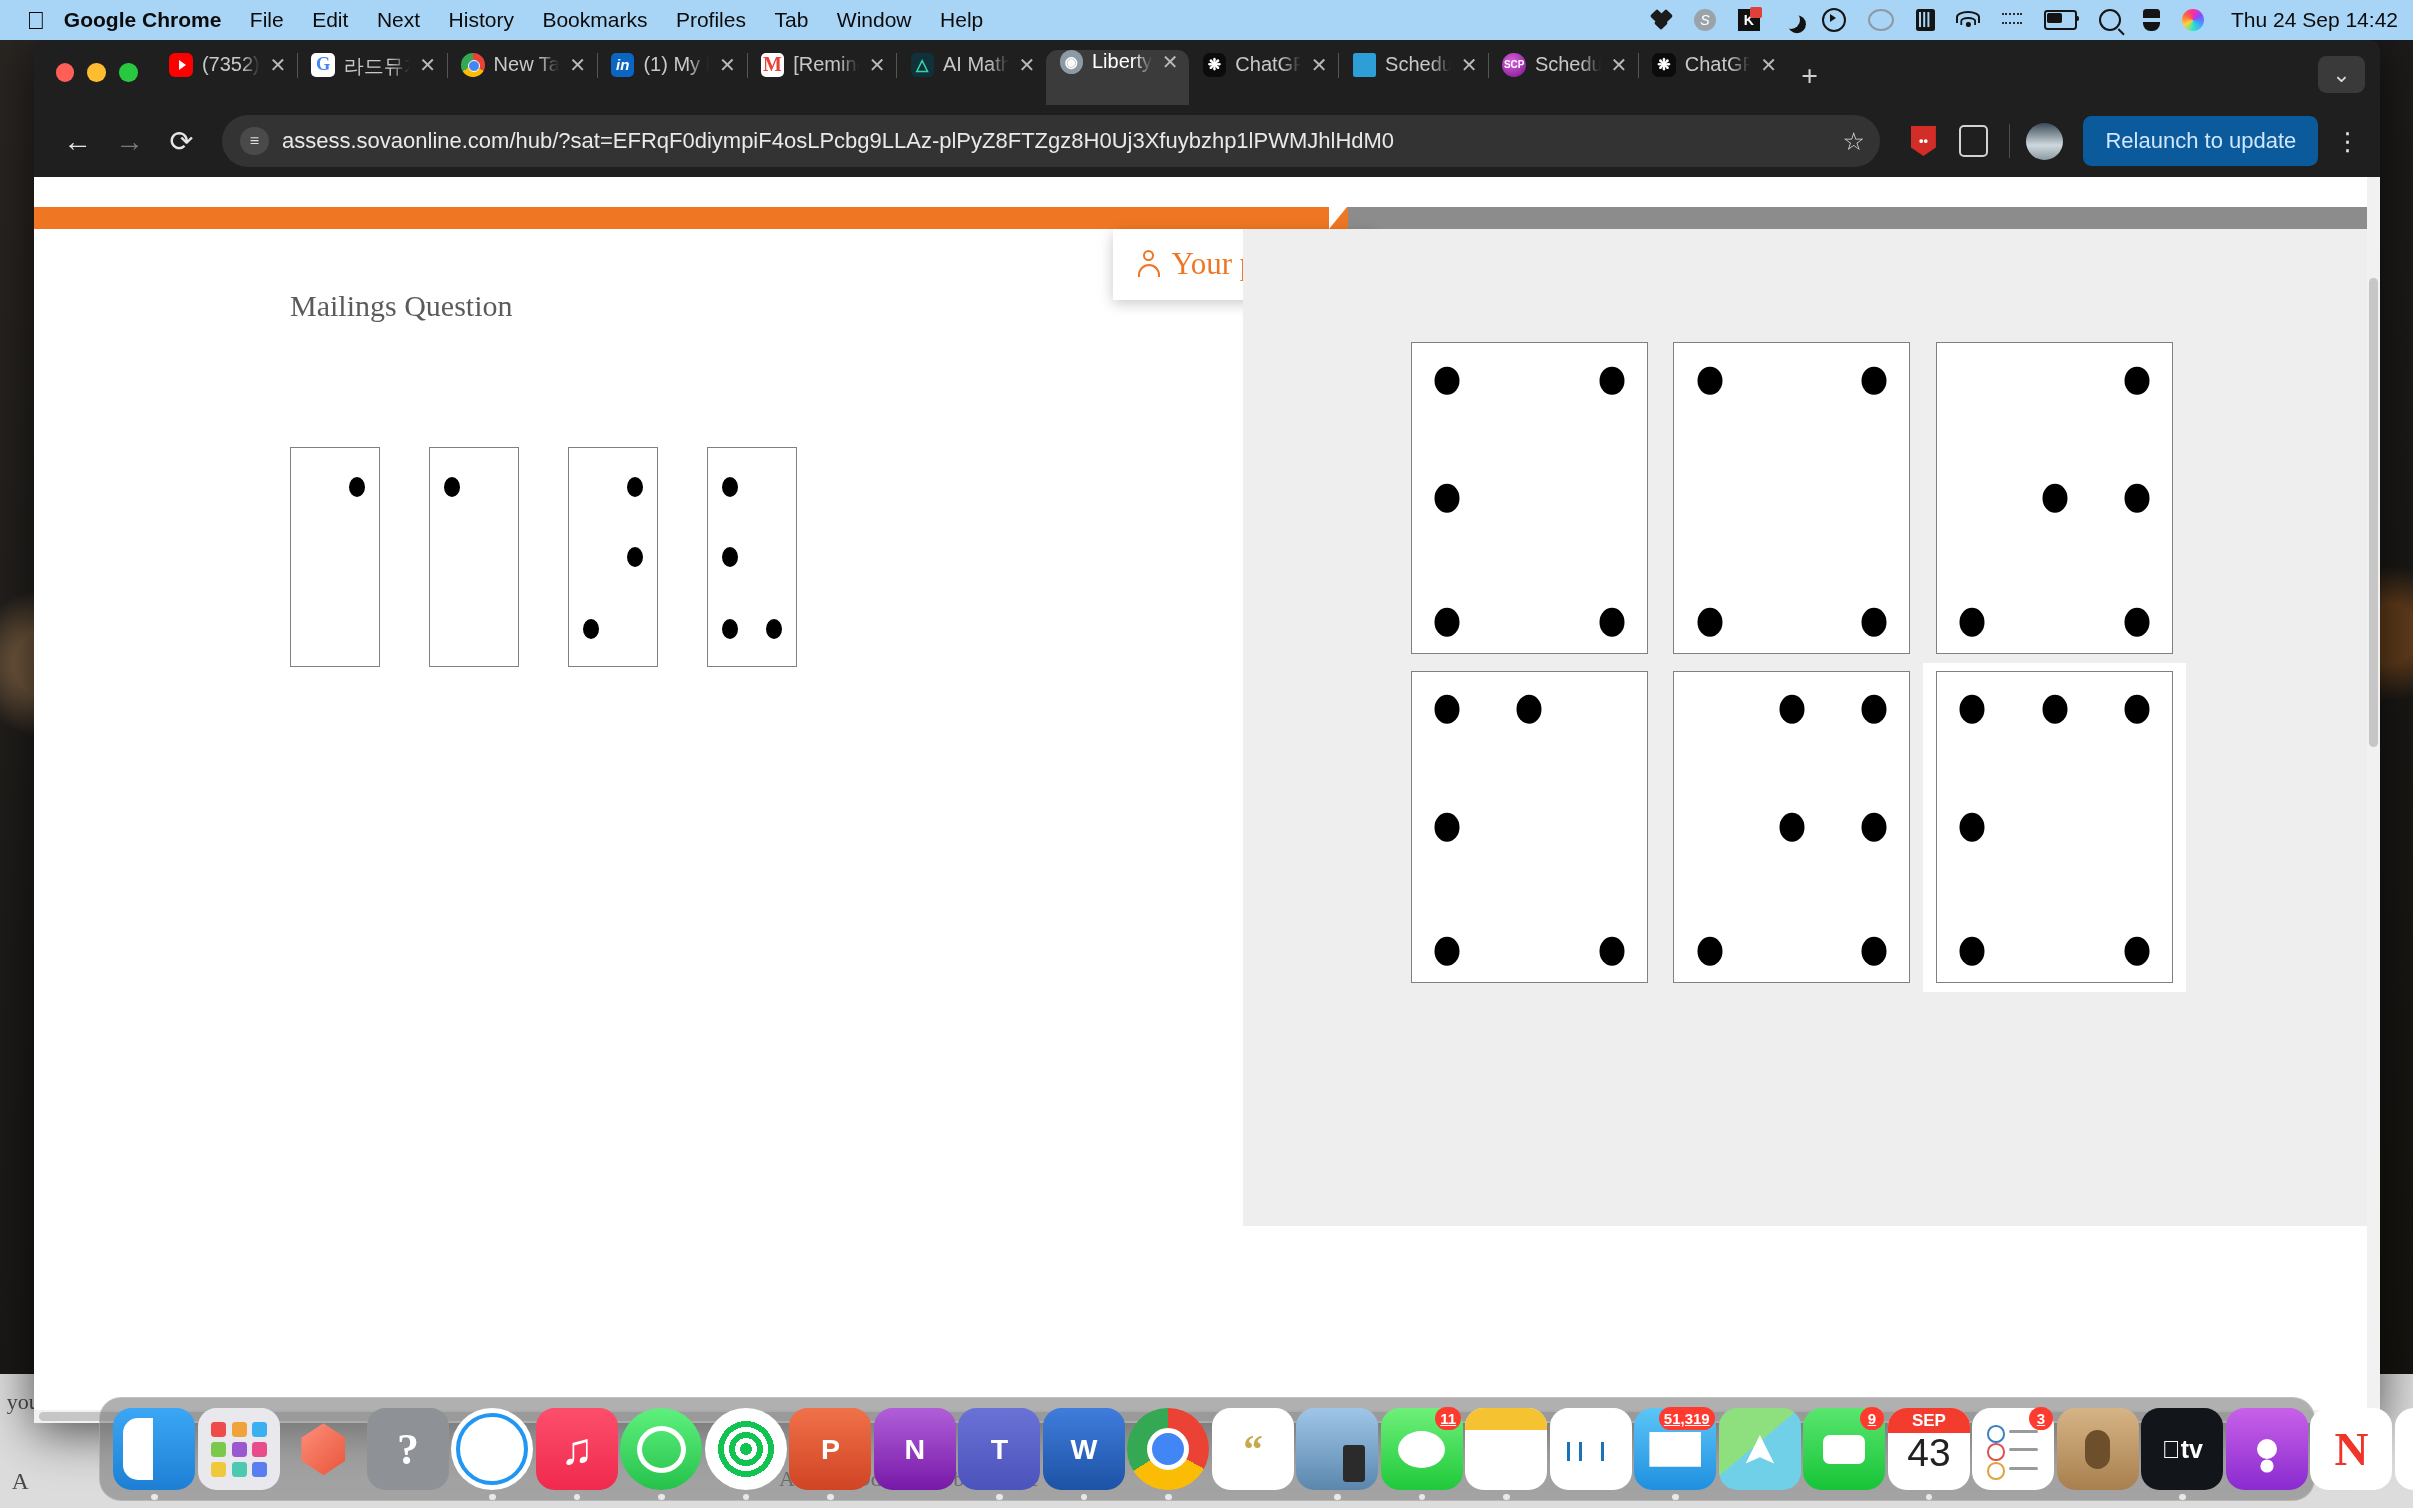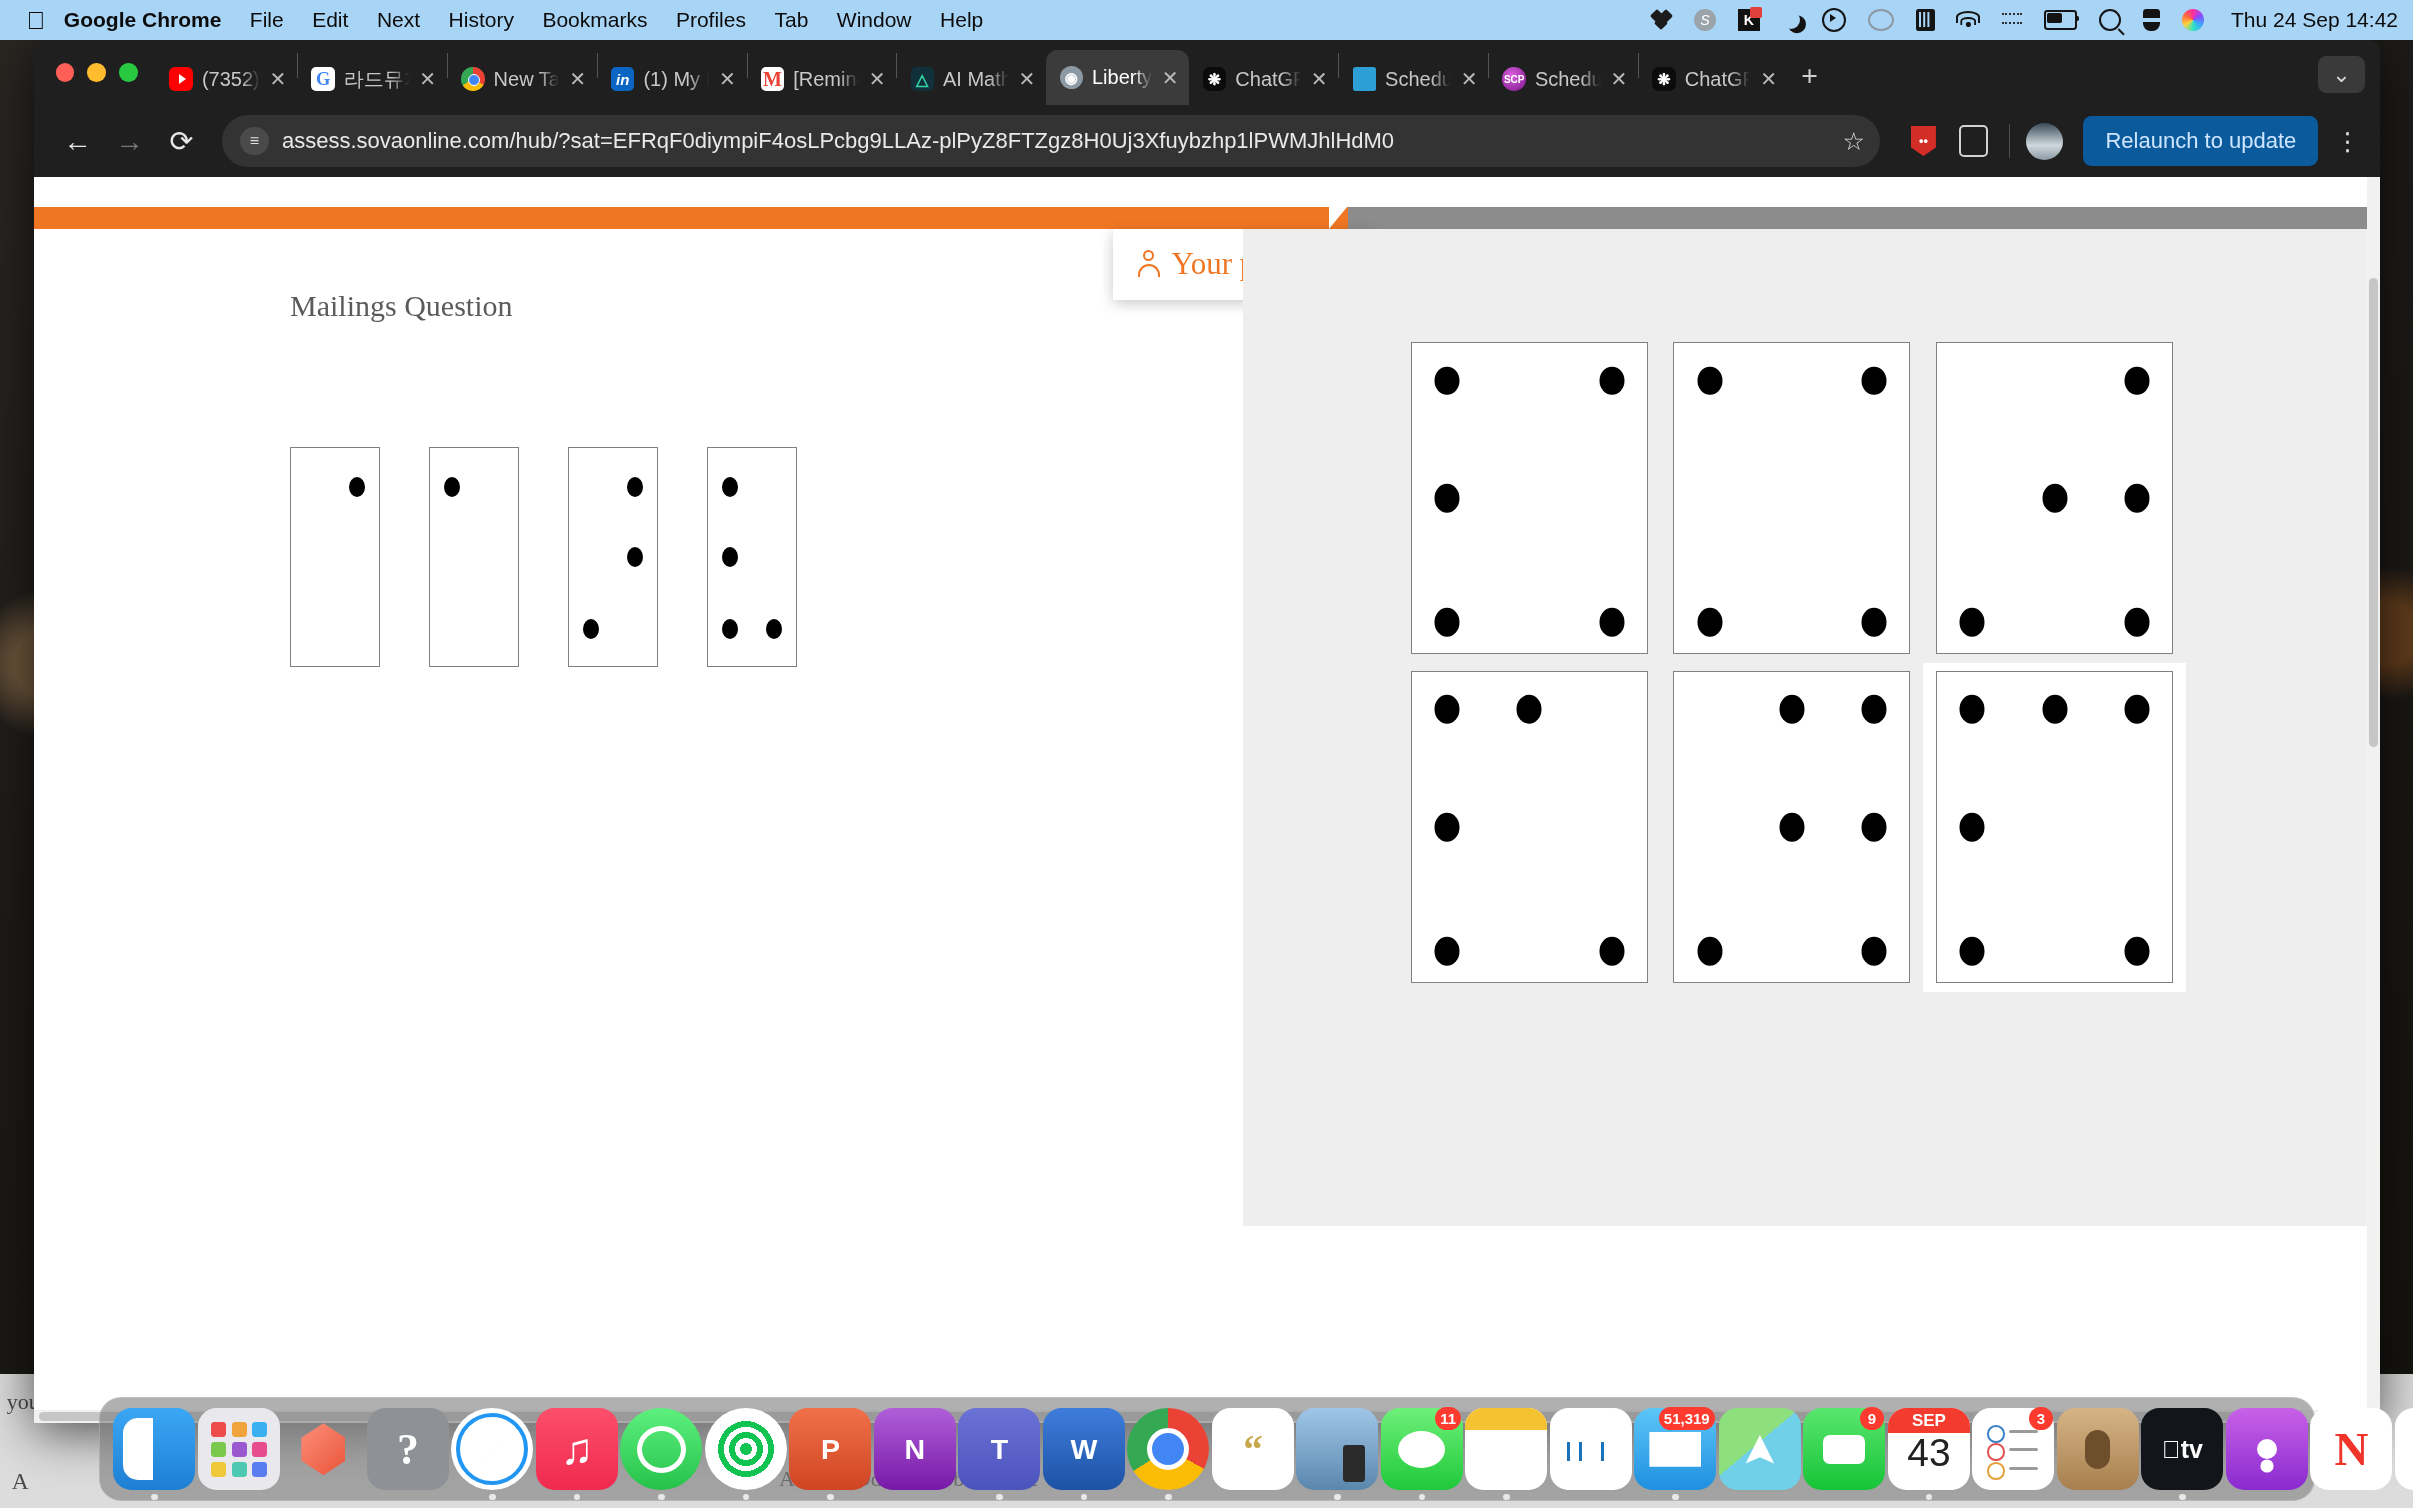--- a/index.html
+++ b/index.html
@@ -89,21 +89,21 @@
     overflow: hidden;
     z-index: 20;
     box-shadow: 0 8.4px 50px rgba(0,0,0,.65);
   }
   .tabstrip { height: 65px; position: relative; display: flex; align-items: flex-end; padding-left: 15px; }
   .traffic { display: flex; align-items: center; gap: 13.4px; height: 65px; padding: 0 18.4px 0 6.7px; }
   .dot { width: 18.4px; height: 18.4px; border-radius: 50%; }
   .dot.r { background: #ff5f57; } .dot.y { background: #febc2e; } .dot.g { background: #28c840; }
 
   .tab {
-    display: flex; align-items: center; gap: 9px;
+    display: flex; align-items: flex-start; gap: 9px;
     height: 52px; padding: 0 10px 0 13.4px;
     max-width: 149px; min-width: 126px;
     color: #c8c8c8; font-size: 20px;
     position: relative; box-sizing: border-box;
   }
   .tab.active {
     background: #3b3b3b; border-radius: 11.7px 11.7px 0 0; color: #ffffff; height: 55px;
   }
   .tab .tab-title {
     white-space: nowrap; overflow: hidden; flex: 1;
@@ -236,21 +236,21 @@
     border-radius: 22px; border: 0.8px solid rgba(255,255,255,.22);
     display: flex; align-items: center; padding: 0 13.4px; box-sizing: border-box;
     z-index: 60; gap: 2.5px;
   }
   .dock-item { width: 82px; height: 82px; border-radius: 18.4px; position: relative;
                display:flex; align-items:center; justify-content:center;
                font-size: 28.5px; color:#fff; font-weight: bold; flex: 0 0 auto; }
   .dock-item .badge {
     position:absolute; right: 1.7px; top: -1.7px; min-width: 23.5px; height: 23.5px; padding: 0 5px;
     background:#ff3b30; color:#fff; border-radius: 13.4px; font-size: 15px; font-weight: bold;
-    display:flex; align-items:center; justify-content:center; box-sizing:border-box;
+    display:flex; align-items:center; justify-content:center; box-sizing:border-box;text-decoration:underline;
   }
   .dock-item .runner { position:absolute; bottom: -10px; left: 50%; margin-left:-3.4px;
                        width:6.7px;height:6.7px;border-radius:50%;background:#e8e8e8; }
 
   
   .di-finder { background: linear-gradient(180deg,#3ba7f5 0%,#1d7fd4 100%); }
   .di-finder::after{content:"";position:absolute;left:10px;top:10px;width:30px;height:62px;background:#fff;border-radius:15px 0 0 15px;}
   .di-launchpad { background:#e9e9ed; }
   .di-launchpad i{position:absolute;width:15px;height:15px;border-radius:3.4px;}
   .di-3d { background: transparent; }

